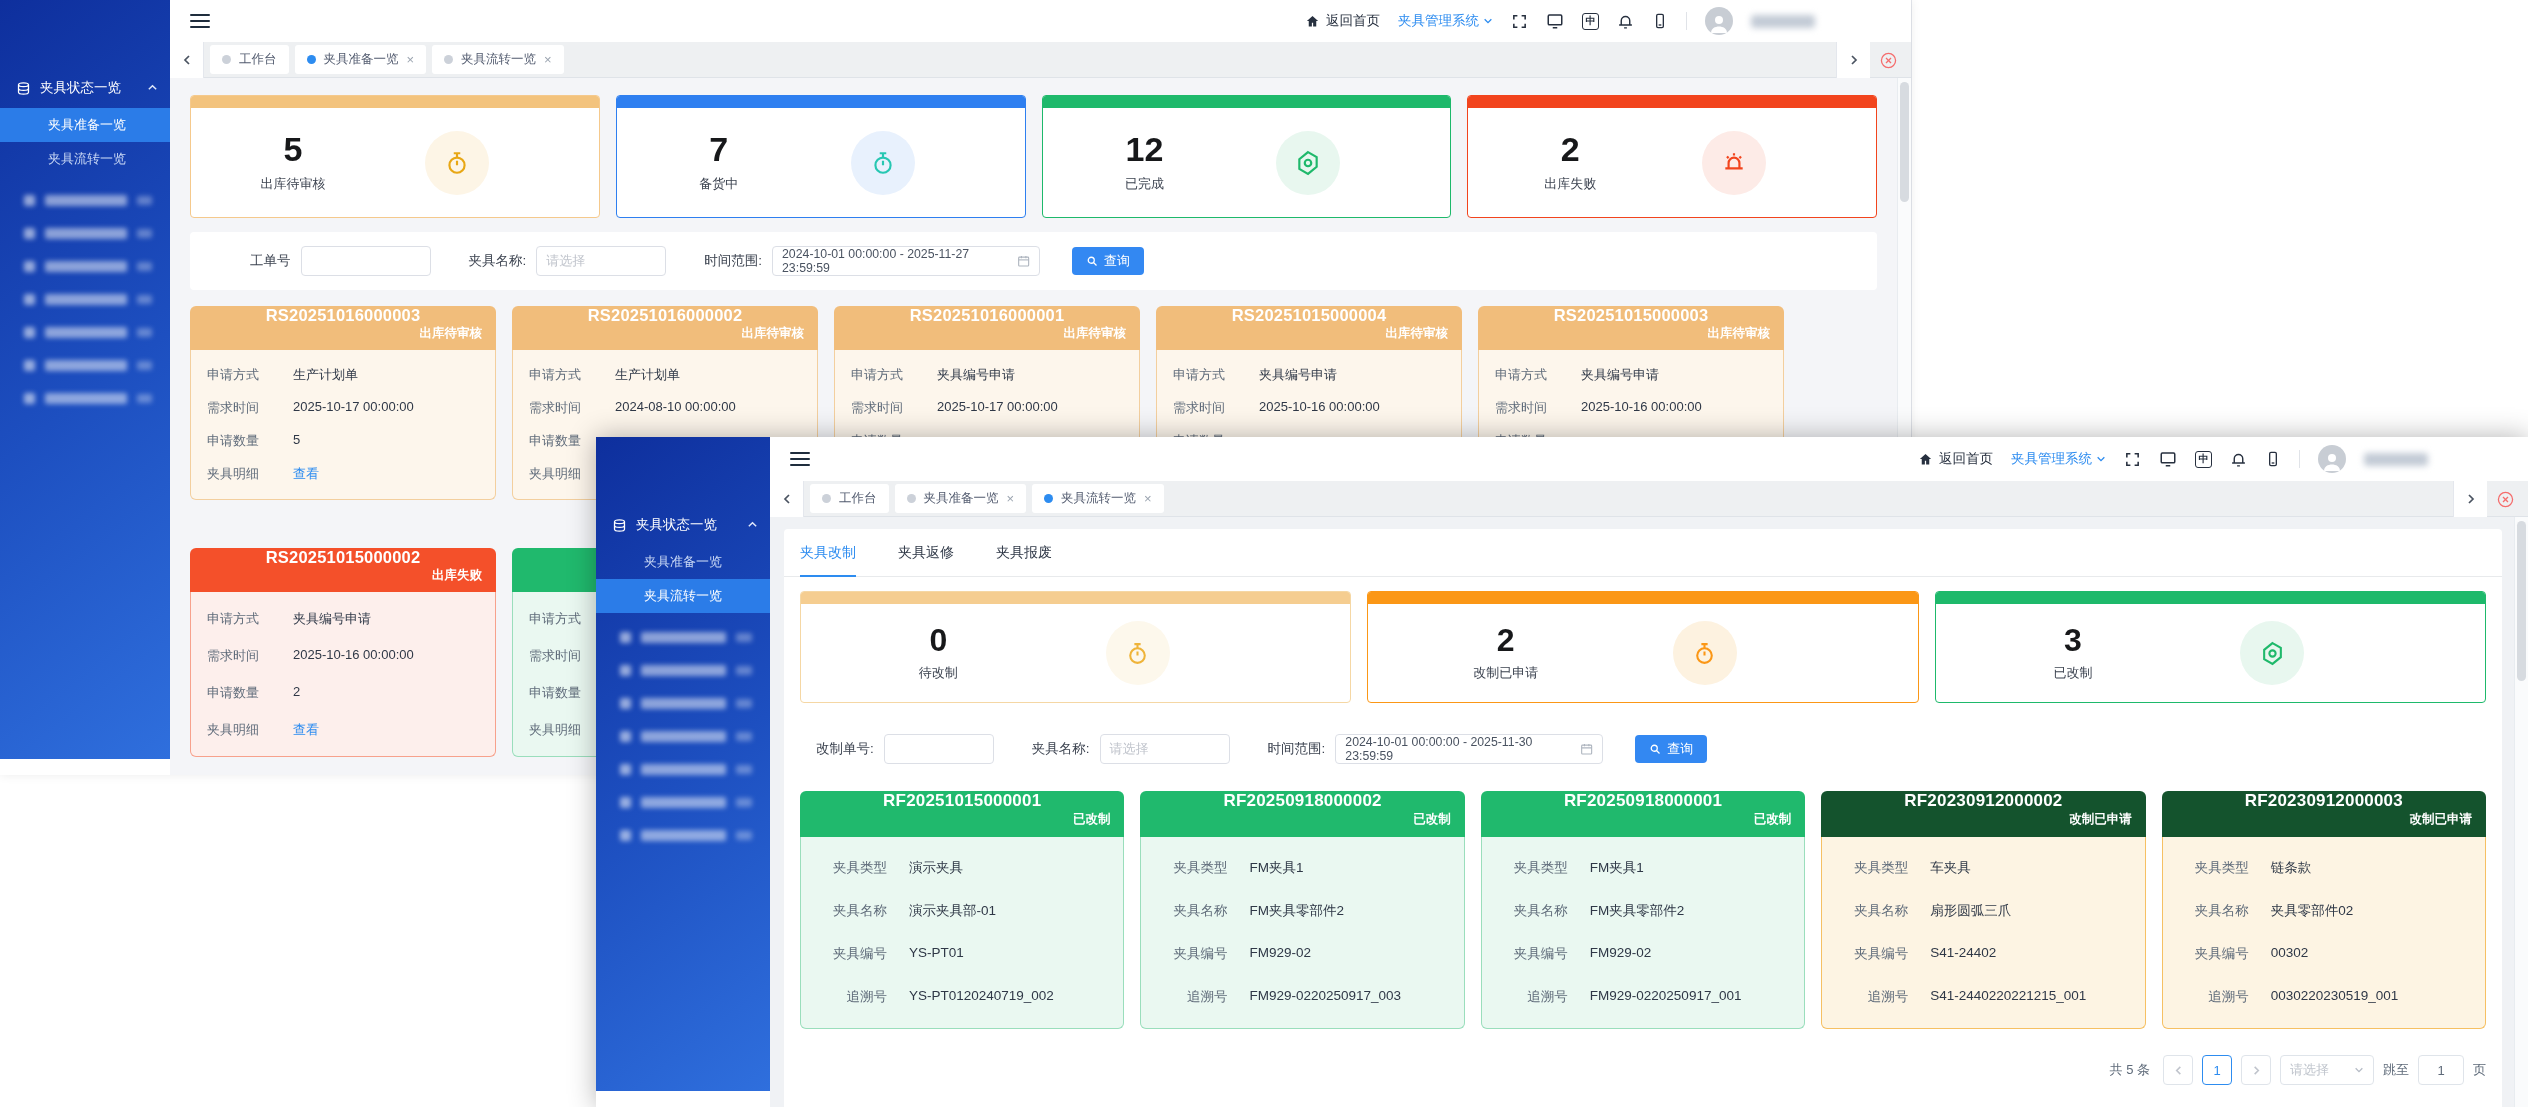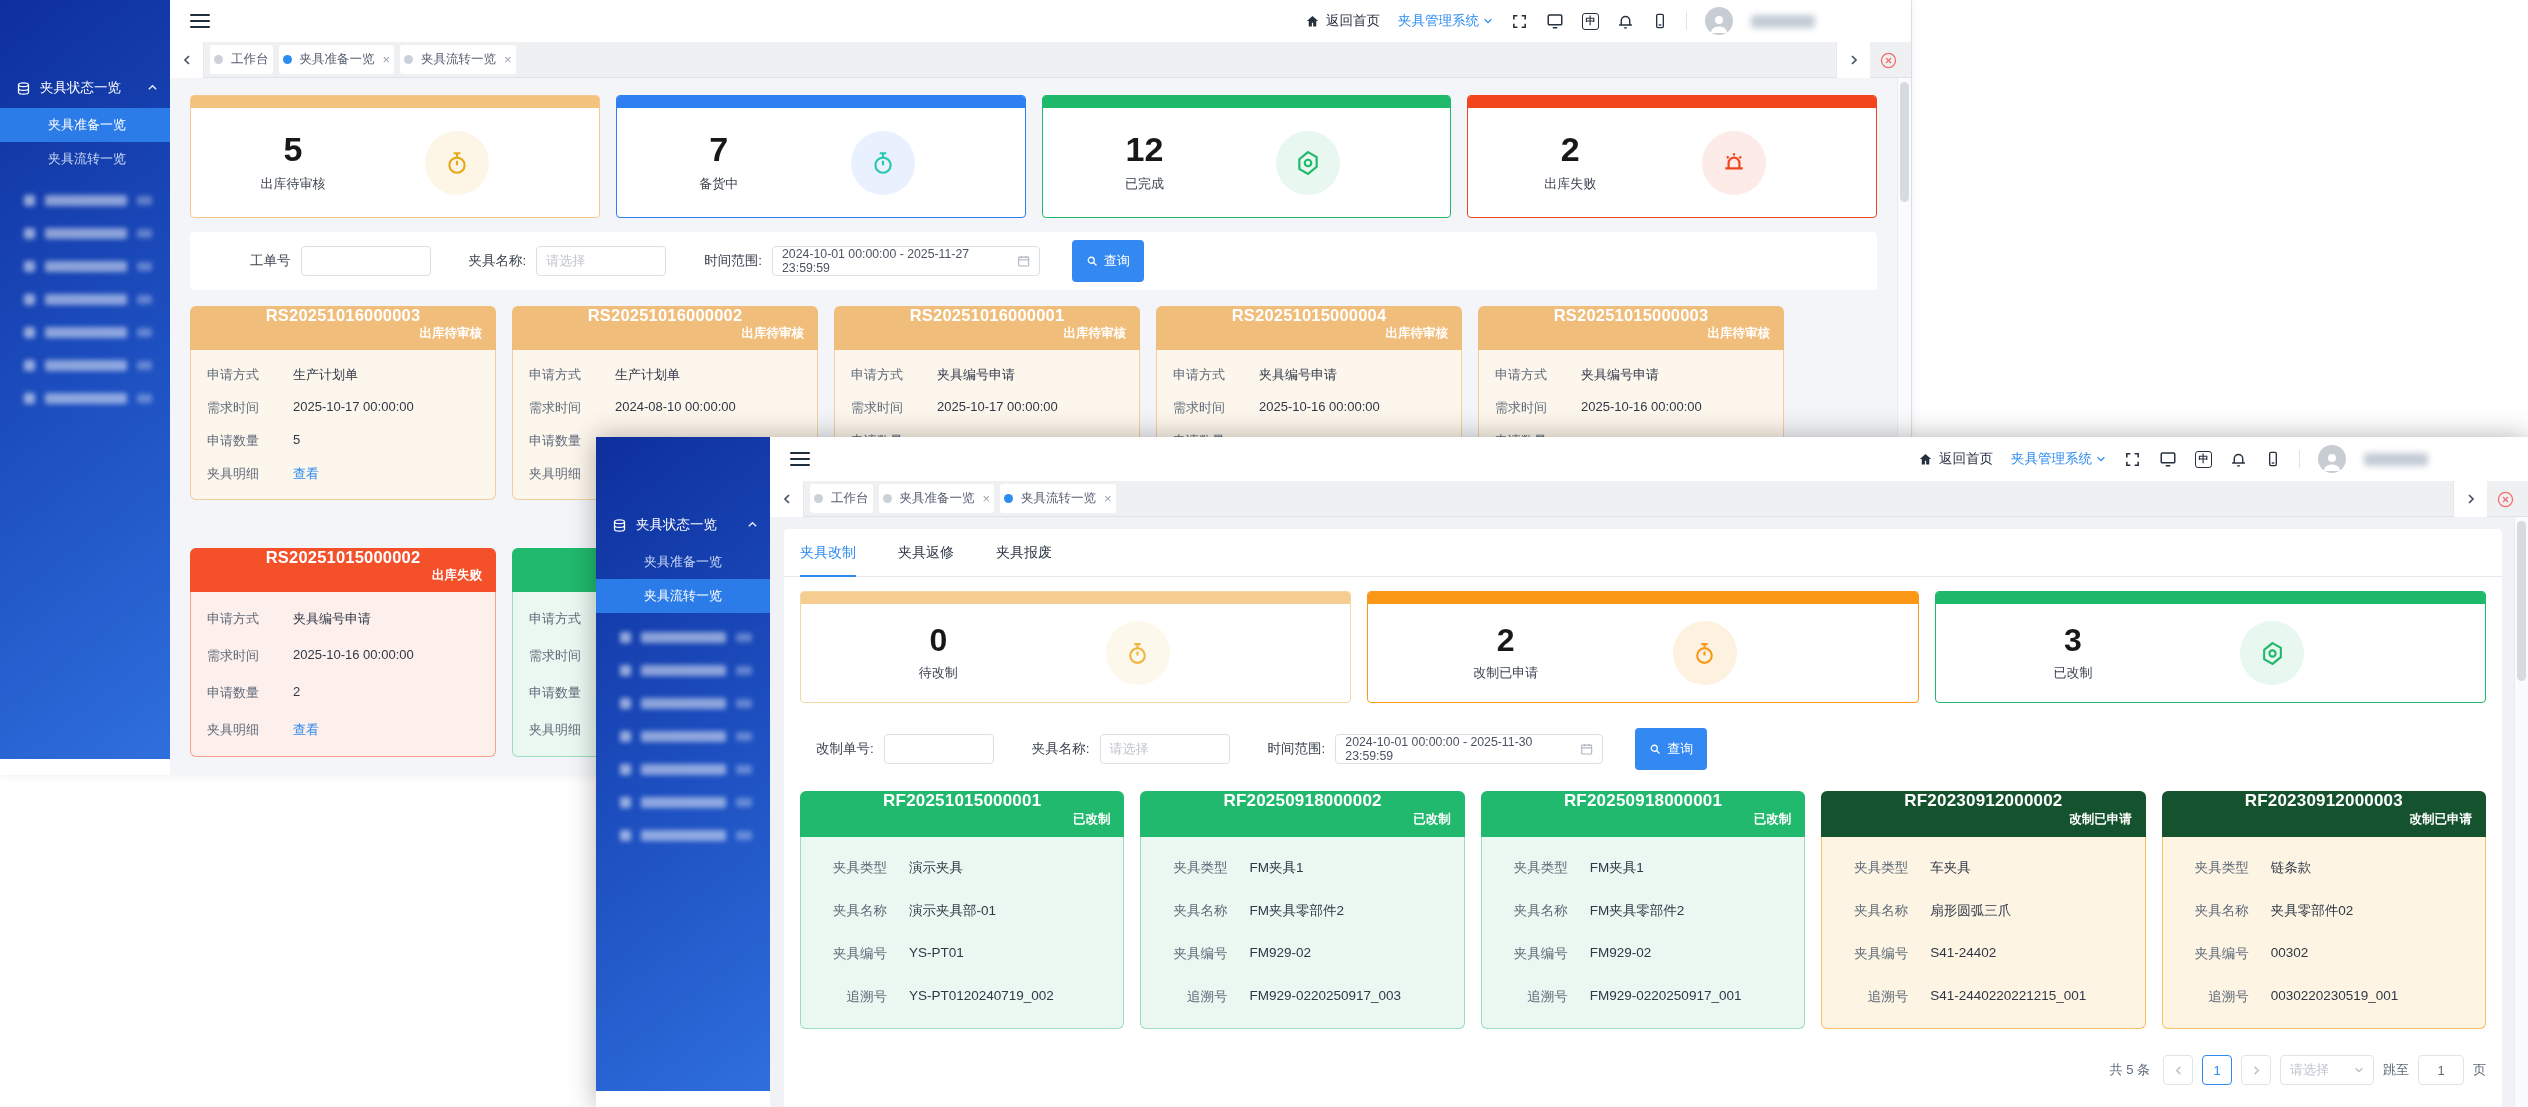--- a/index.html
+++ b/index.html
@@ -40,21 +40,21 @@
   .tb-icon { display: flex; align-items: center; color: #27303f; cursor: pointer; }
   .zh-icon { width: 17px; height: 17px; border: 1.6px solid #27303f; border-radius: 3px; font-size: 10px; font-weight: bold; display: flex; align-items: center; justify-content: center; cursor: pointer; }
   .tb-divider { width: 1px; height: 18px; background: #e0e3e8; }
   .avatar { width: 28px; height: 28px; border-radius: 50%; background: #c8cdd4; display: flex; align-items: flex-end; justify-content: center; overflow: hidden; cursor: pointer; }
   .blur-chip { width: 64px; height: 13px; border-radius: 3px; background: #c3cbd6; filter: blur(3px); }
 
   
   .tabbar { height: 36px; background: #eef0f2; border-bottom: 1px solid #dfe3e8; display: flex; align-items: center; position: relative; }
   .tab-nav { width: 34px; height: 36px; background: #fff; display: flex; align-items: center; justify-content: center; border-right: 1px solid #e4e7ed; color: #4a5361; cursor: pointer; flex: 0 0 auto; }
   .tabs { display: flex; gap: 6px; padding-left: 6px; align-items: center; }
-  .tab { height: 29px; background: #fff; display: flex; align-items: center; gap: 8px; padding: 0 4px; font-size: 12.5px; color: #515a6e; border-radius: 3px; cursor: pointer; }
+  .tab { height: 29px; background: #fff; display: flex; align-items: center; gap: 8px; padding: 0 12px; font-size: 12.5px; color: #515a6e; border-radius: 3px; cursor: pointer; }
   .tab .dot { width: 9px; height: 9px; border-radius: 50%; background: #ccd1d9; }
   .tab.active .dot { background: #2d8cf0; }
   .tab .x { color: #9aa3af; font-size: 13px; line-height: 1; cursor: pointer; }
   .tab-right { position: absolute; right: 14px; top: 0; height: 36px; display: flex; align-items: center; gap: 10px; }
   #back-window .tab-right { right: 14px; }
   .tab-nav-r { width: 34px; height: 36px; background: #fff; border-left: 1px solid #e4e7ed; display: flex; align-items: center; justify-content: center; color: #4a5361; cursor: pointer; }
   .close-circle { display: flex; align-items: center; cursor: pointer; }
 
   
   .w-scroll { position: absolute; top: 78px; right: 0; width: 14px; bottom: 0; background: #fafbfc; border-left: 1px solid #e8ecf0; }
@@ -77,21 +77,21 @@
 
   
   .search-card { margin: 14px 20px 0; background: #fff; border-radius: 4px; height: 58px; display: flex; align-items: center; padding-left: 60px; gap: 10px; }
   .s-label { font-size: 13.5px; color: #3c4350; white-space: nowrap; }
   .s-gap { margin-left: 28px; }
   .s-input { height: 30px; border: 1px solid #dcdfe6; border-radius: 4px; background: #fff; }
   .s-input.order { width: 130px; }
   .s-input.name { width: 130px; display: flex; align-items: center; padding: 0 9px; color: #c0c4cc; font-size: 13px; }
   .s-input.time { width: 268px; display: flex; align-items: center; padding: 0 9px; gap: 8px; color: #4a5361; font-size: 12.3px; }
   .s-input.time svg { margin-left: auto; color: #aeb5bf; }
-  .search-btn { height: 42px; padding: 0 14px; background: #3388f2; color: #fff; border: none; border-radius: 4px; display: flex; align-items: center; gap: 6px; font-size: 13px; margin-left: 22px; cursor: pointer; font-family: inherit; }
+  .search-btn { height: 28px; padding: 0 14px; background: #3388f2; color: #fff; border: none; border-radius: 4px; display: flex; align-items: center; gap: 6px; font-size: 13px; margin-left: 22px; cursor: pointer; font-family: inherit; }
 
   
   .cards-row { display: flex; gap: 16px; margin: 16px 20px 0; }
   .cards-row.second { margin-top: 48px; }
   .fcard { width: 306px; flex: 0 0 auto; }
   .fcard-head { height: 44px; border-radius: 6px 6px 0 0; display: flex; align-items: center; padding: 0 14px; color: #fff; flex-direction: column; }
   .fcard-head .cid { font-weight: bold; font-size: 16.5px; letter-spacing: .2px; white-space: nowrap; }
   .fcard-head .cstatus { margin-left: auto; font-size: 12.5px; font-weight: bold; white-space: nowrap; }
   .fcard-body { border-radius: 0 0 6px 6px; display: flex; flex-direction: column; justify-content: space-around; padding: 8px 0; }
   .frow { display: flex; padding: 0 16px; font-size: 13px; }

